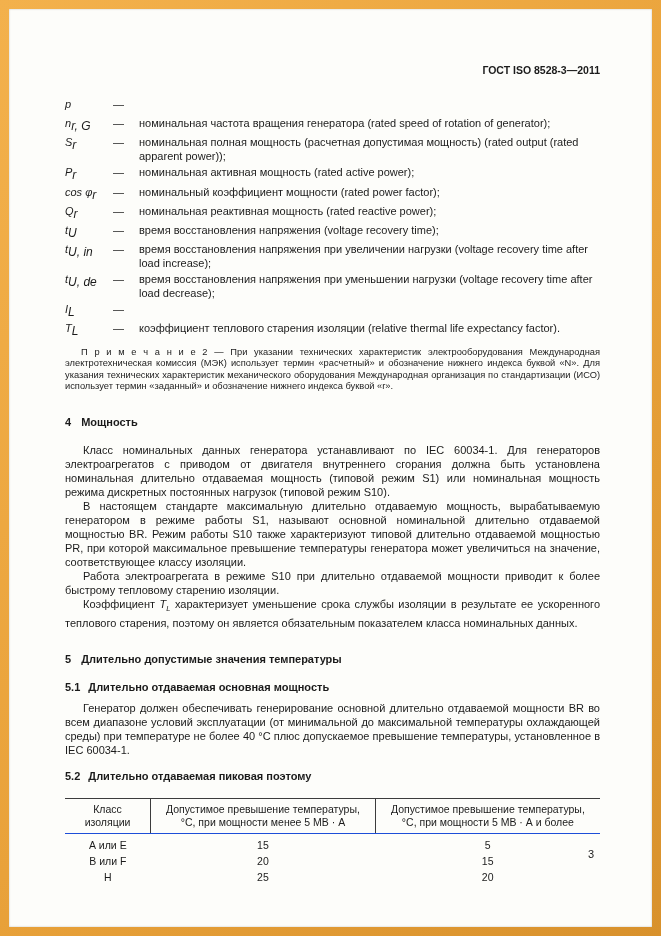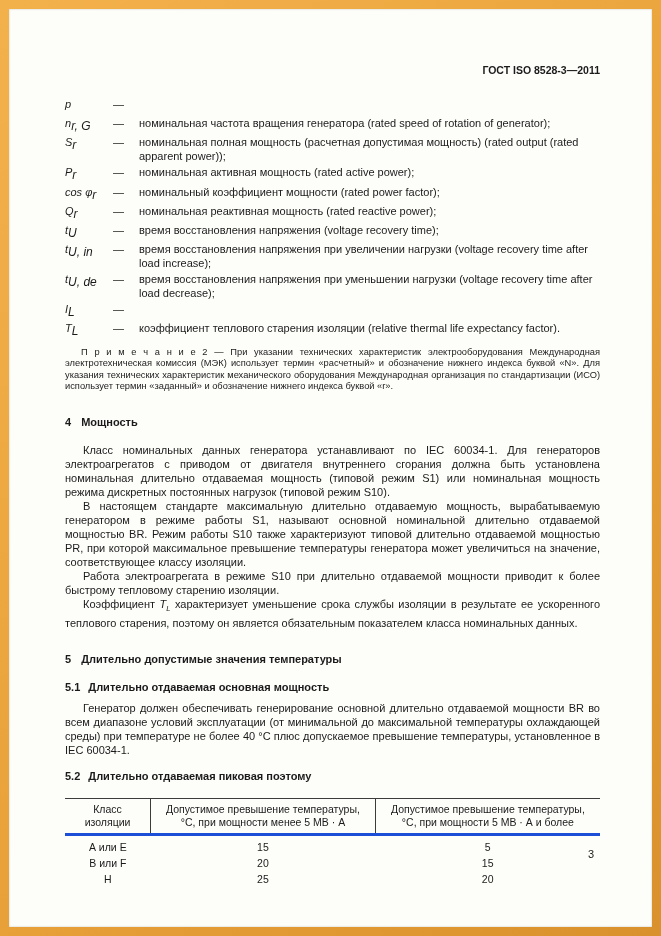--- a/index.html
+++ b/index.html
@@ -75,21 +75,21 @@
     border-collapse: collapse;
     margin-top: 15px;
     font-size: 10.5px;
     line-height: 13px;
   }
   table.temp-table th {
     font-weight: normal;
     text-align: center;
     vertical-align: middle;
     border-top: 1px solid #3c3c3c;
-    border-bottom: 3px solid #1d4ed8;
+    border-bottom: 1px solid #1d4ed8;
     padding: 4px 8px;
   }
   table.temp-table th + th { border-left: 1px solid #3c3c3c; }
   table.temp-table col.c1 { width: 16%; }
   table.temp-table col.c2 { width: 42%; }
   table.temp-table col.c3 { width: 42%; }
   table.temp-table td {
     text-align: center;
     padding: 1.5px 6px;
   }

